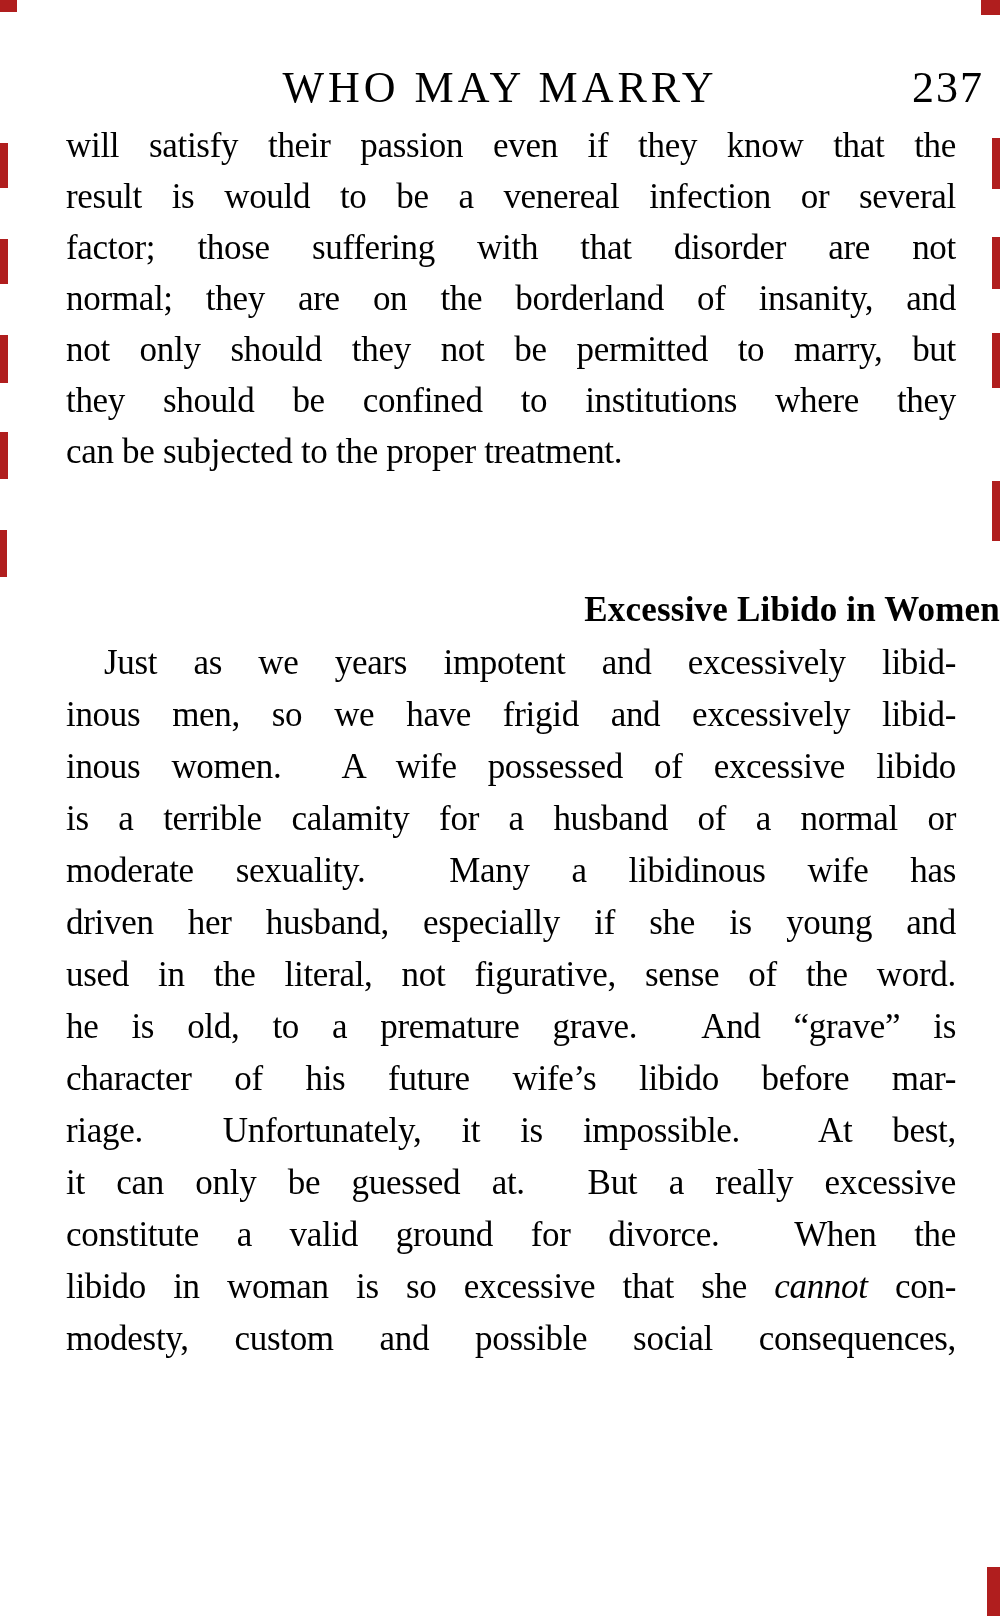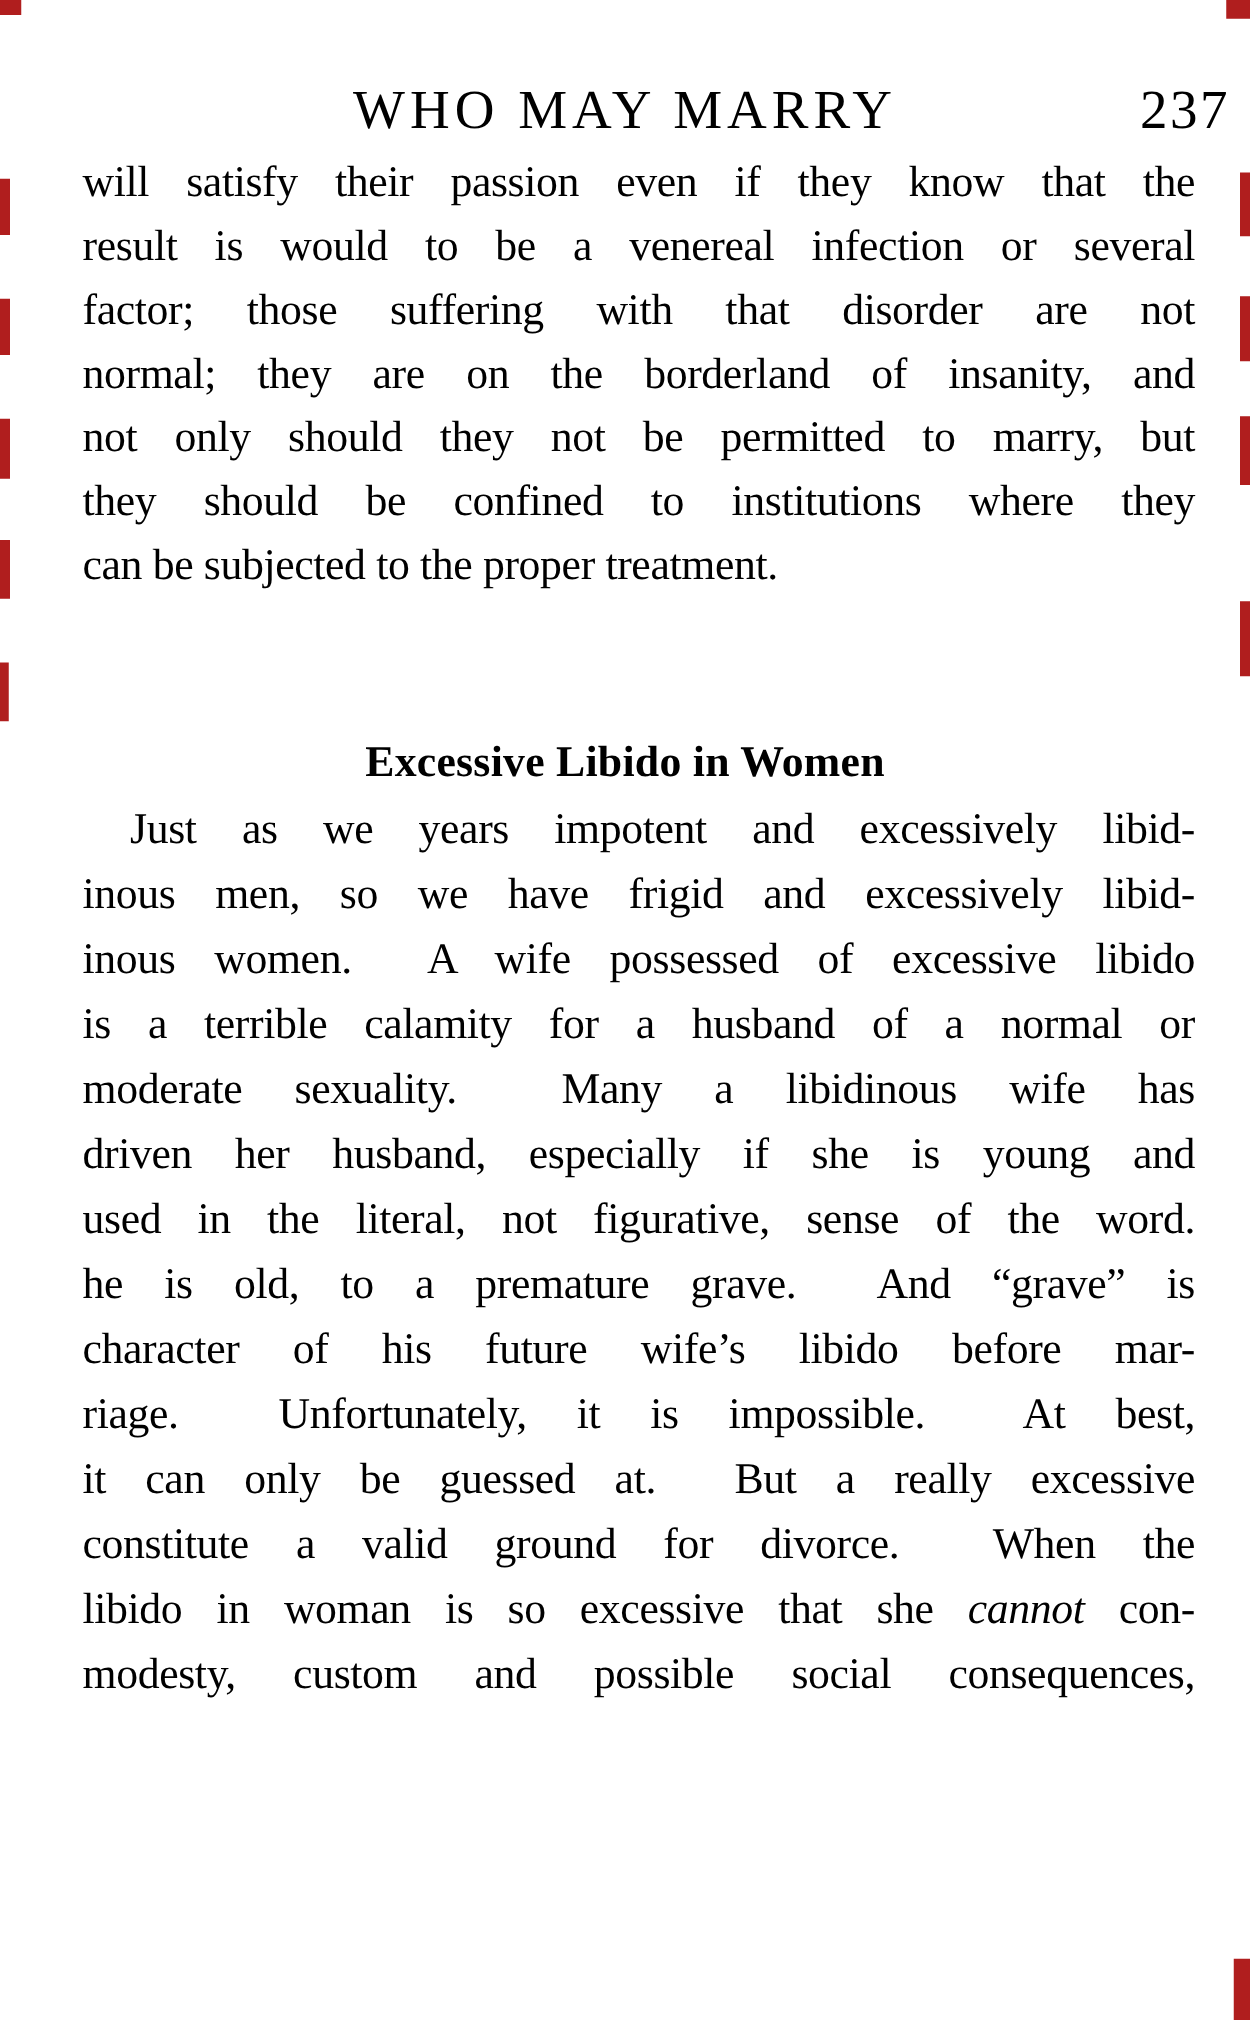--- a/index.html
+++ b/index.html
@@ -76,21 +76,21 @@
   .line.indent {
     text-indent: 38px;
   }
   .italic { font-style: italic; }
   
   .section-heading {
     position: absolute;
     top: 588px;
     left: 0;
     width: 1000px;
-    text-align: center;
+    text-align: right;
     font-weight: bold;
     font-size: 35px;
     line-height: 44px;
     letter-spacing: 0.2px;
   }
   
   .edge-mark {
     position: absolute;
     background: #b01e1e;
   }

